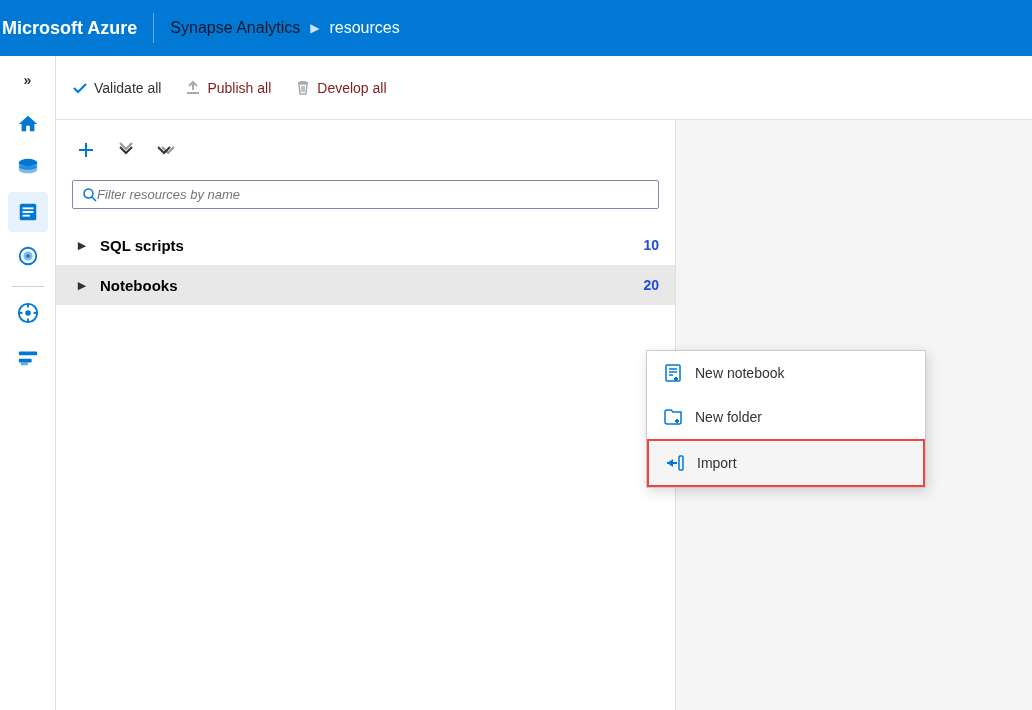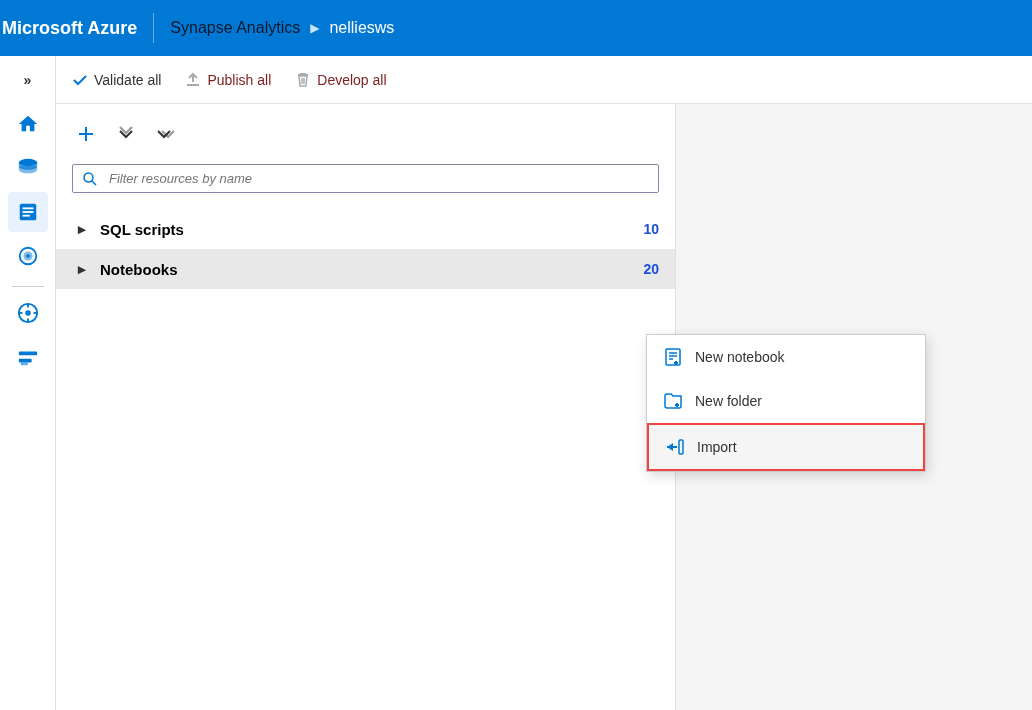--- a/index.html
+++ b/index.html
@@ -106,21 +106,21 @@
     
     .content-area {
       flex: 1;
       display: flex;
       flex-direction: column;
       background: #f5f5f5;
     }
 
     
     .toolbar {
-      height: 48px;
+      height: 64px;
       background: #fff;
       display: flex;
       align-items: center;
       padding: 0 16px;
       border-bottom: 1px solid #e0e0e0;
       gap: 24px;
     }
 
     .toolbar-action {
       display: flex;
@@ -181,21 +181,21 @@
       color: #333;
     }
 
     .search-box {
       margin: 0 16px 16px 16px;
       display: flex;
       align-items: center;
       border: 1px solid #8888aa;
       border-radius: 2px;
       padding: 6px 10px;
-      gap: 12px;
+      gap: 0;
       background: white;
     }
 
     .search-box input {
       border: none;
       outline: none;
       font-size: 13px;
       color: #666;
       width: 100%;
       font-style: italic;
@@ -282,21 +282,21 @@
     }
   </style>
 </head>
 <body>
 
 <div class="header-bar">
   <span class="header-brand">Microsoft Azure</span>
   <div class="header-divider"></div>
   <span class="header-service">Synapse Analytics</span>
   <span class="header-arrow">▶</span>
-  <span class="header-workspace">nelliesws</span>
+  <span class="header-workspace">resources</span>
 </div>
 
 <div class="main-layout">
 
   <div class="sidebar">
     <div class="sidebar-expand">»</div>
 
     <div class="sidebar-icon" title="Home">
       <svg width="22" height="22" viewBox="0 0 24 24" fill="#0078d4">
         <path d="M10 20v-6h4v6h5v-8h3L12 3 2 12h3v8z"></path>

